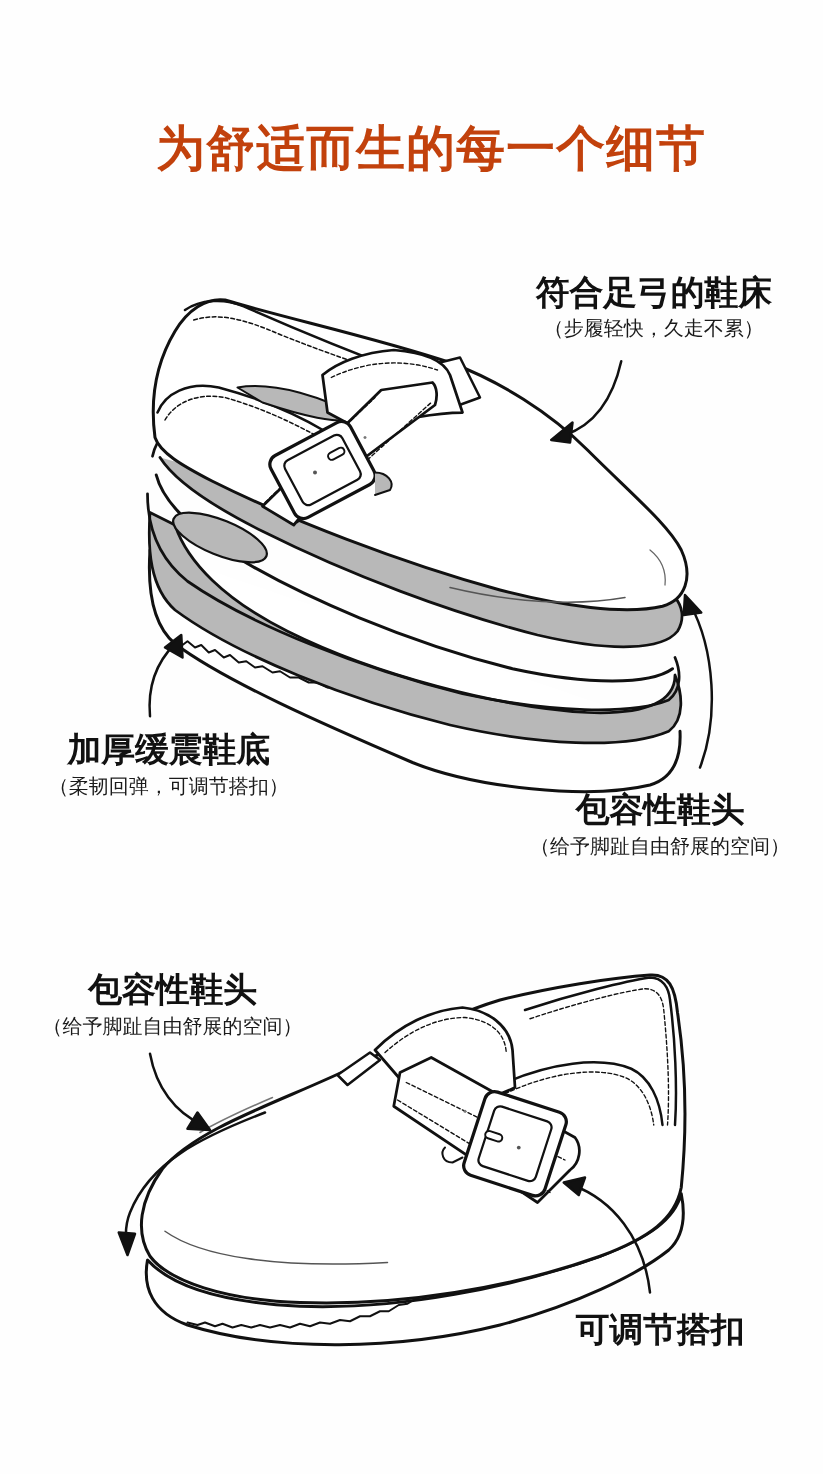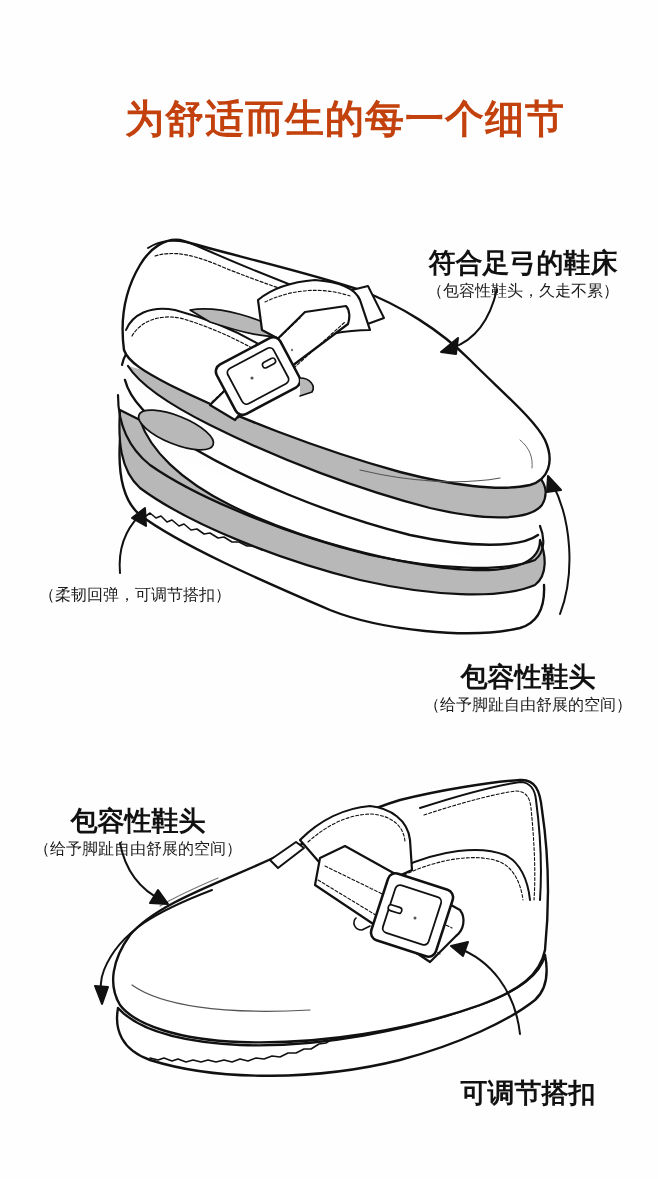--- a/index.html
+++ b/index.html
@@ -31,21 +31,20 @@
       position: absolute;
       text-align: center;
       white-space: nowrap;
     }
     .callout .head {
       display: block;
       font-size: 27px;
       font-weight: bold;
       line-height: 34px;
       color: #111111;
-      margin-top: 28px;
     }
     .callout .sub {
       display: block;
       font-size: 16px;
       line-height: 22px;
       color: #1a1a1a;
     }
     svg.art {
       position: absolute;
       left: 0;
@@ -120,24 +119,25 @@
     <path d="M145 508 L146 526 L132 518 Z" fill="#111"></path>
   </g>
   <g stroke-width="2">
     <path d="M560 614 C575 575 572 520 552 483"></path>
     <path d="M548 476 L561 490 L547 492 Z" fill="#111"></path>
   </g>
 </svg>
 
 <div class="callout" style="left:410px; top:218px; width:226px;">
   <span class="head">符合足弓的鞋床</span>
-  <span class="sub">（包容性鞋头，久走不累）</span>
+  <span class="sub">（步履轻快，久走不累）</span>
 </div>
 
 <div class="callout" style="left:30px; top:584px; width:210px;">
+  <span class="head">加厚缓震鞋底</span>
   <span class="sub">（柔韧回弹，可调节搭扣）</span>
 </div>
 
 <div class="callout" style="left:406px; top:632px; width:244px;">
   <span class="head">包容性鞋头</span>
   <span class="sub">（给予脚趾自由舒展的空间）</span>
 </div>
 
 <svg class="art" width="658" height="1179" viewBox="0 0 658 1179" fill="none" stroke="#111" stroke-linecap="round" stroke-linejoin="round">
 

